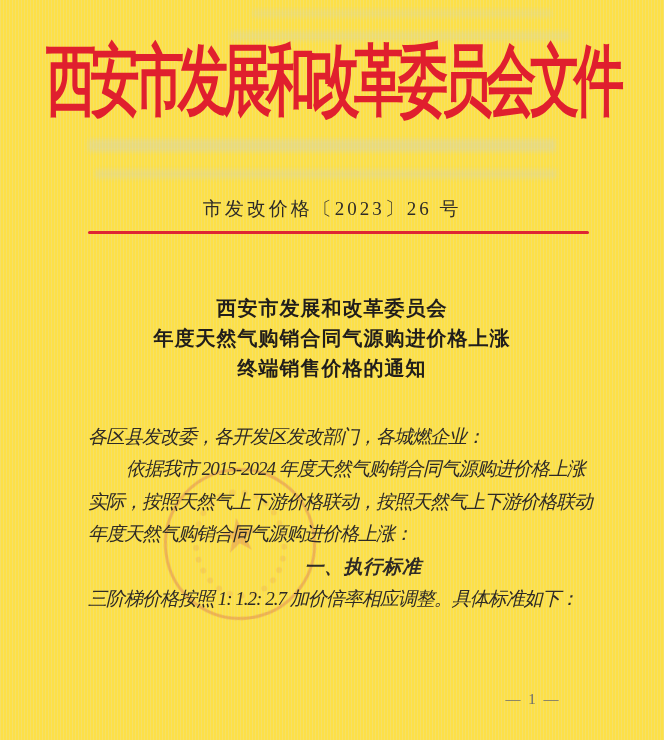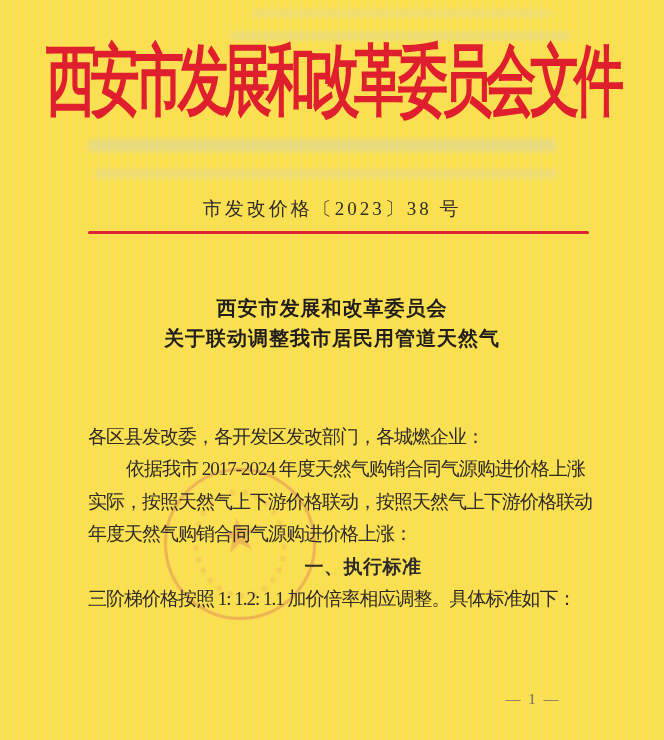--- a/index.html
+++ b/index.html
@@ -94,20 +94,21 @@
     border-radius:50%;
     border:6px dotted rgba(206,84,88,0.12);
   }
 
   .body-text {
     position:absolute; left:88px; top:421px;
     width:512px;
     color:var(--body-text,#2e2a26);
     font-size:19px;
     letter-spacing:-1px;
+    font-style:italic;
   }
   .body-line {
     height:32.4px; line-height:32.4px;
     white-space:nowrap;
   }
   .body-line.indent { text-indent:38px; }
   .body-line.bold {
     font-family:"Liberation Sans","DejaVu Sans",sans-serif;
     font-weight:bold;
     letter-spacing:0.5px;
@@ -131,37 +132,38 @@
 
   <div class="ghost g1"></div>
   <div class="ghost g2"></div>
   <div class="ghost g3"></div>
   <div class="ghost g4"></div>
 
   <div class="header-title">
     <span class="stretch">西安市发展和改革委员会文件</span>
   </div>
 
-  <div class="doc-number">市发改价格〔2023〕38 号</div>
+  <div class="doc-number">市发改价格〔2023〕26 号</div>
 
   <div class="red-rule"></div>
 
   <div class="notice-title">
       <div class="title-line">西安市发展和改革委员会</div>
-      <div class="title-line">关于联动调整我市居民用管道天然气</div>
+      <div class="title-line">年度天然气购销合同气源购进价格上涨</div>
+      <div class="title-line">终端销售价格的通知</div>
     </div>
 
   <div class="seal">
     <div class="star">★</div>
   </div>
 
   <div class="body-text">
       <div class="body-line">各区县发改委，各开发区发改部门，各城燃企业：</div>
-      <div class="body-line indent">依据我市 2017-2024 年度天然气购销合同气源购进价格上涨</div>
+      <div class="body-line indent">依据我市 2015-2024 年度天然气购销合同气源购进价格上涨</div>
       <div class="body-line">实际，按照天然气上下游价格联动，按照天然气上下游价格联动</div>
       <div class="body-line">年度天然气购销合同气源购进价格上涨：</div>
       <div class="body-line indent bold">一、执行标准</div>
-      <div class="body-line">三阶梯价格按照 1: 1.2: 1.1 加价倍率相应调整。具体标准如下：</div>
+      <div class="body-line">三阶梯价格按照 1: 1.2: 2.7 加价倍率相应调整。具体标准如下：</div>
     </div>
 
   <div class="page-number">— 1 —</div>
 
 </div>
 
 </body></html>

